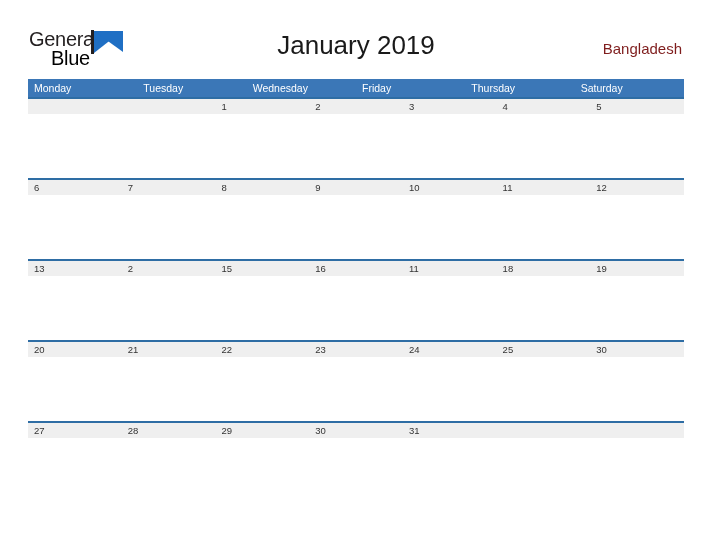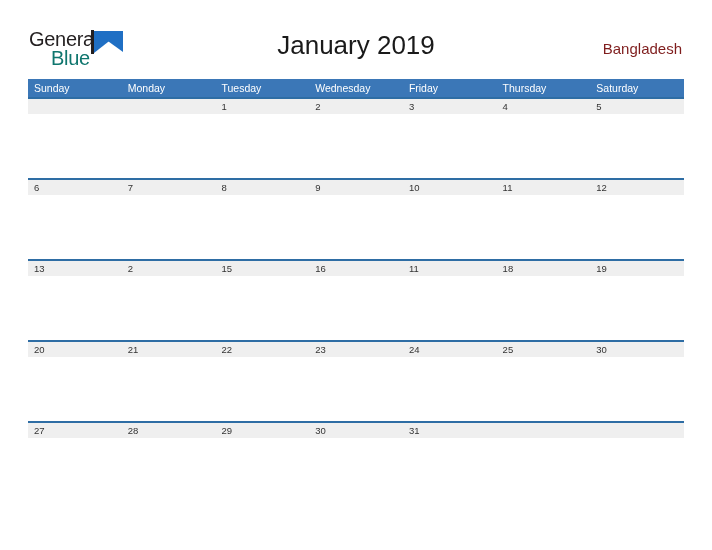--- a/index.html
+++ b/index.html
@@ -41,21 +41,21 @@
     font-size: 20px;
     color: #231f20;
     letter-spacing: -0.3px;
     font-family: "Liberation Sans", sans-serif;
   }
   .logo-blue {
     position: absolute;
     left: 22px;
     top: 19px;
     font-size: 20px;
-    color: #0f766e;
+    color: #000000;
     letter-spacing: -0.3px;
     font-family: "Liberation Sans", sans-serif;
   }
   .logo-mark {
     position: absolute;
     left: 62px;
     top: 1px;
     width: 34px;
     height: 24px;
   }
@@ -164,21 +164,20 @@
   </div>
 
   <h1 class="calendar-title">January 2019</h1>
 
   <div class="region-label">Bangladesh</div>
 </div>
 
 <div class="calendar">
 
   <div class="weekday-row">
-    <div class="weekday-cell">Sunday</div>
     <div class="weekday-cell">Monday</div>
     <div class="weekday-cell">Tuesday</div>
     <div class="weekday-cell">Wednesday</div>
     <div class="weekday-cell">Friday</div>
     <div class="weekday-cell">Thursday</div>
     <div class="weekday-cell">Saturday</div>
   </div>
 
   <div class="week-row">
     <div class="date-band">

